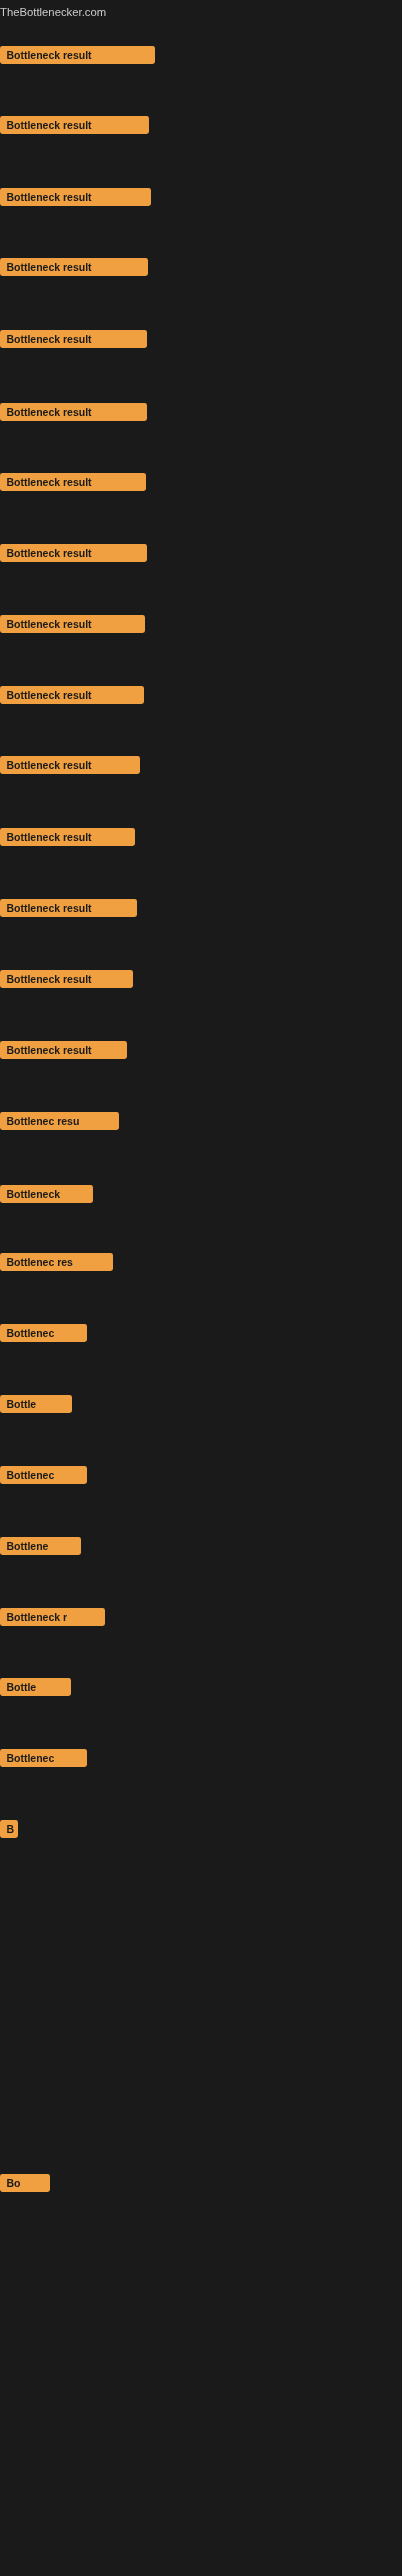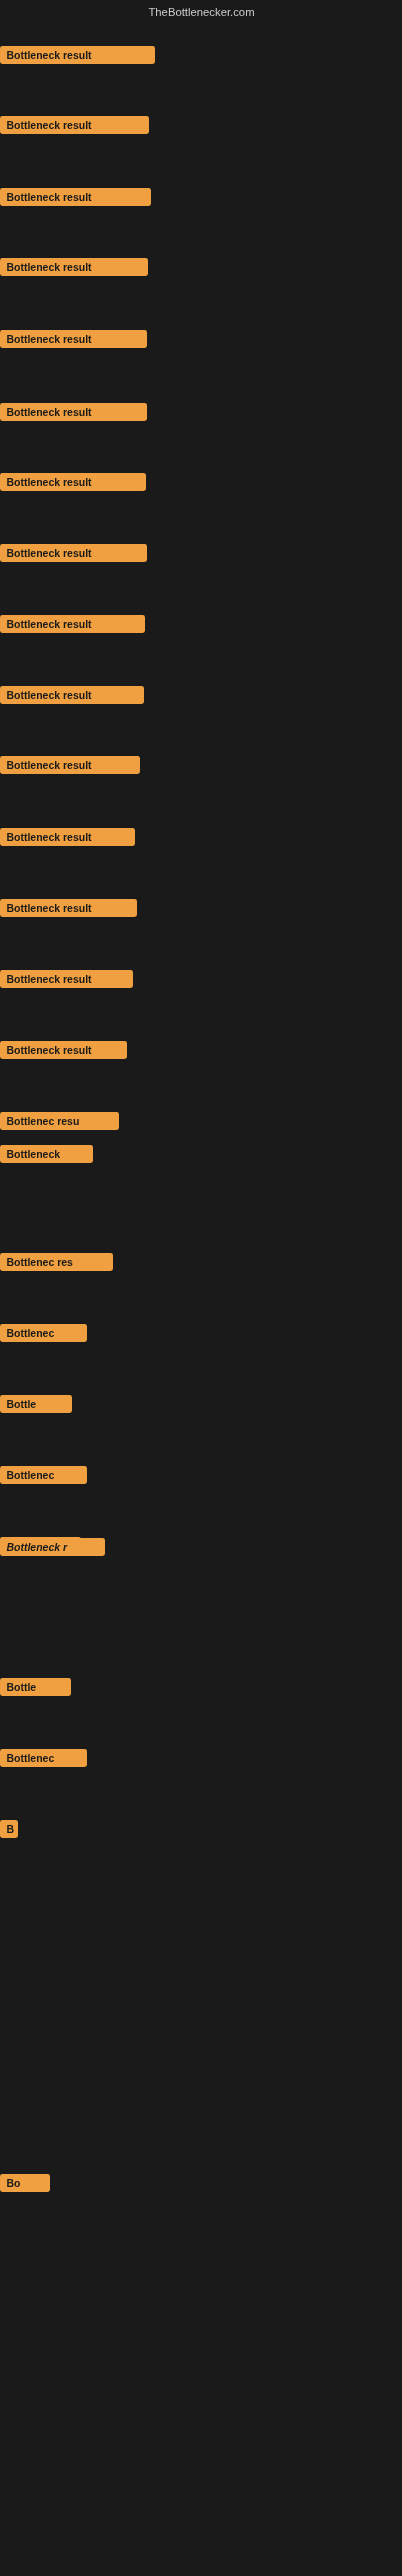--- a/index.html
+++ b/index.html
@@ -8,21 +8,21 @@
       box-sizing: border-box;
     }
     body {
       width: 403px;
       min-height: 2576px;
       background-color: #1a1a1a;
       font-family: Arial, sans-serif;
       position: relative;
     }
     .site-header {
-      text-align: center;
+      text-align: left;
       padding: 6.4px 0 3.2px 0;
       color: #cccccc;
       font-size: 11.3px;
       font-weight: normal;
     }
     .bottleneck-label {
       display: inline-block;
       background-color: #f0a040;
       color: #1a1a1a;
       font-size: 10.5px;
@@ -89,39 +89,39 @@
   </div>
 <div class="row-container" style="top: 970px;">
     <span class="bottleneck-label" style="width: 133px;">Bottleneck result</span>
   </div>
 <div class="row-container" style="top: 1041px;">
     <span class="bottleneck-label" style="width: 127px;">Bottleneck result</span>
   </div>
 <div class="row-container" style="top: 1112px;">
     <span class="bottleneck-label" style="width: 119px;">Bottlenec resu</span>
   </div>
-<div class="row-container" style="top: 1145px;">
+<div class="row-container" style="top: 1185px;">
     <span class="bottleneck-label" style="width: 93px;">Bottleneck</span>
   </div>
 <div class="row-container" style="top: 1253px;">
     <span class="bottleneck-label" style="width: 113px;">Bottlenec res</span>
   </div>
 <div class="row-container" style="top: 1324px;">
     <span class="bottleneck-label" style="width: 87px;">Bottlenec</span>
   </div>
 <div class="row-container" style="top: 1395px;">
     <span class="bottleneck-label" style="width: 72px;">Bottle</span>
   </div>
 <div class="row-container" style="top: 1466px;">
     <span class="bottleneck-label" style="width: 87px;">Bottlenec</span>
   </div>
 <div class="row-container" style="top: 1537px;">
     <span class="bottleneck-label" style="width: 81px;">Bottlene</span>
   </div>
-<div class="row-container" style="top: 1538px; font-style: italic;">
+<div class="row-container" style="top: 1608px;">
     <span class="bottleneck-label" style="width: 105px;">Bottleneck r</span>
   </div>
 <div class="row-container" style="top: 1678px;">
     <span class="bottleneck-label" style="width: 71px;">Bottle</span>
   </div>
 <div class="row-container" style="top: 1749px;">
     <span class="bottleneck-label" style="width: 87px;">Bottlenec</span>
   </div>
 <div class="row-container" style="top: 1820px;">
     <span class="bottleneck-label" style="width: 17.7px;">B</span>

